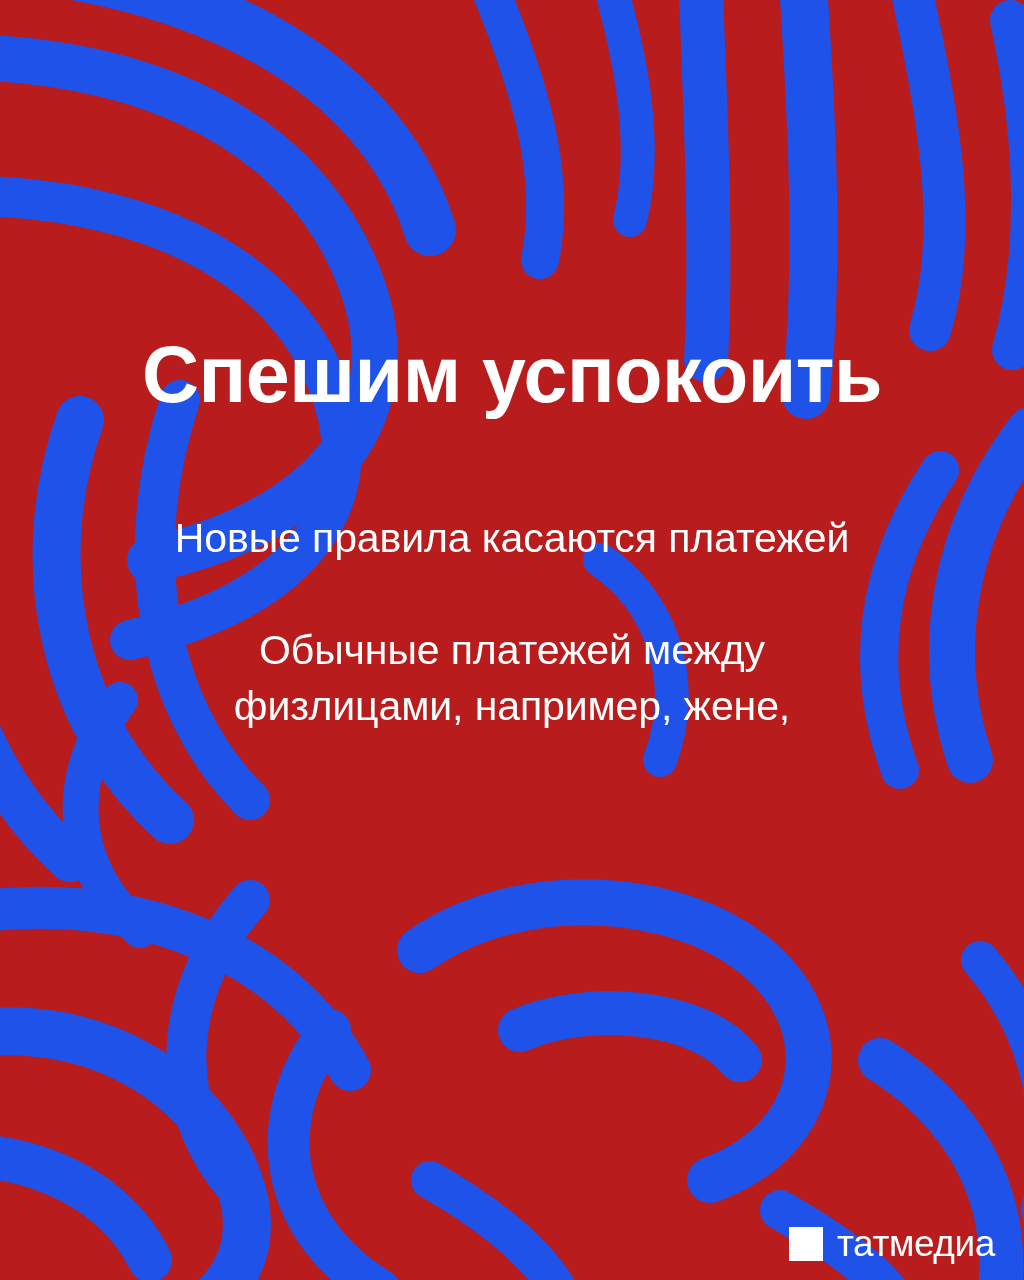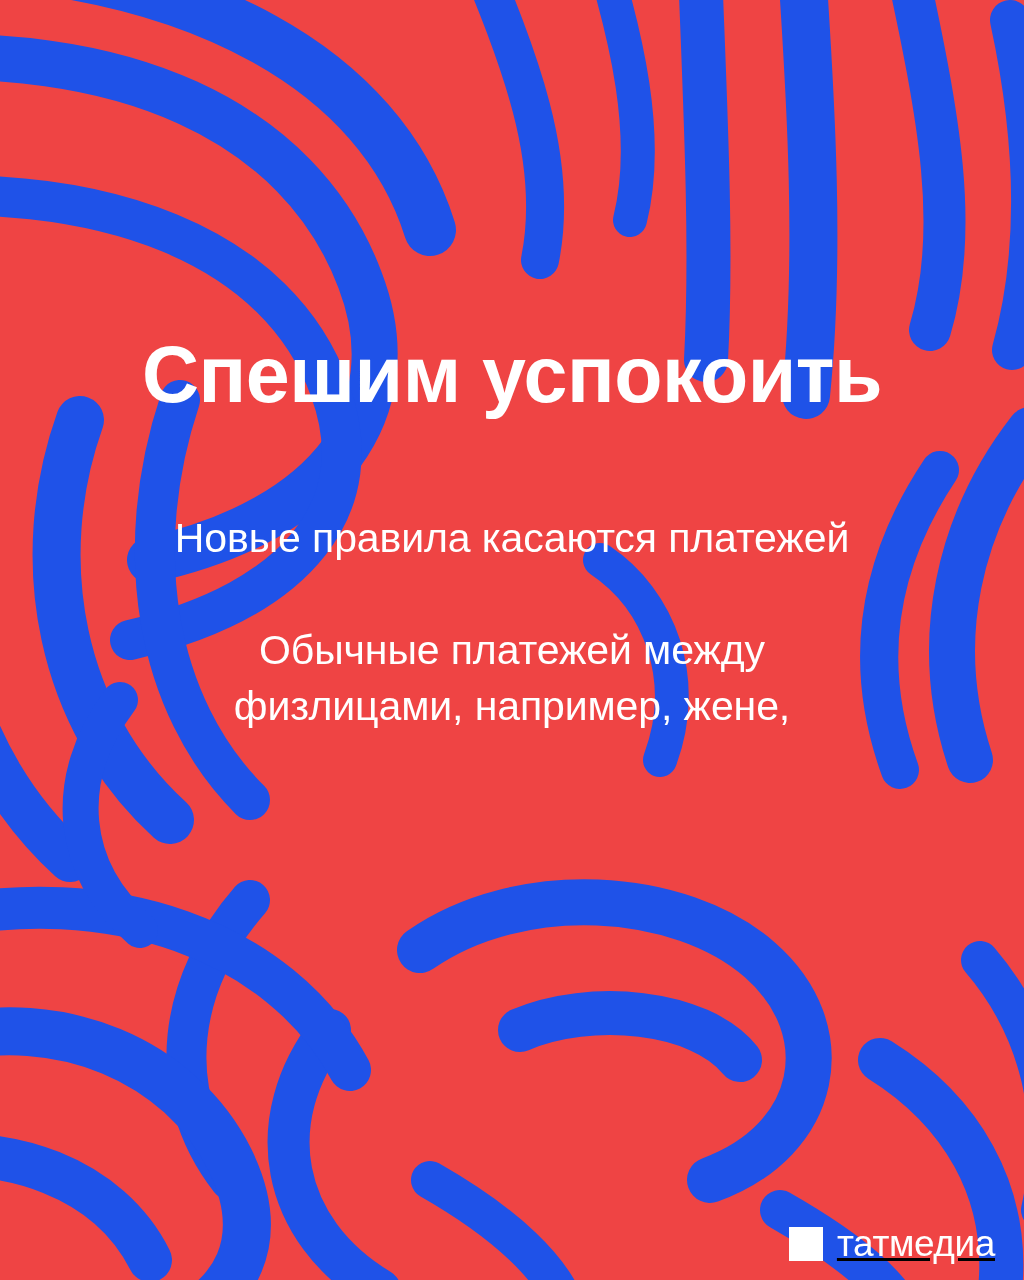--- a/index.html
+++ b/index.html
@@ -7,21 +7,21 @@
     margin: 0;
     padding: 0;
     background: #2155f5;
   }
 
   .card {
     position: relative;
     width: 1024px;
     height: 1280px;
     overflow: hidden;
-    background: #ef4444;
+    background: #b91c1c;
     font-family: "Liberation Sans", "DejaVu Sans", sans-serif;
     -webkit-font-smoothing: antialiased;
   }
 
   
   .bg-pattern {
     position: absolute;
     inset: 0;
     width: 100%;
     height: 100%;
@@ -79,21 +79,20 @@
 
   
   .logo {
     position: absolute;
     right: 29px;
     bottom: 18px;
     display: flex;
     align-items: center;
     gap: 14px;
     z-index: 3;
-    text-decoration: underline;
   }
 
   .logo-mark {
     width: 34px;
     height: 34px;
     background: #ffffff;
     flex: none;
     display: block;
   }
 

